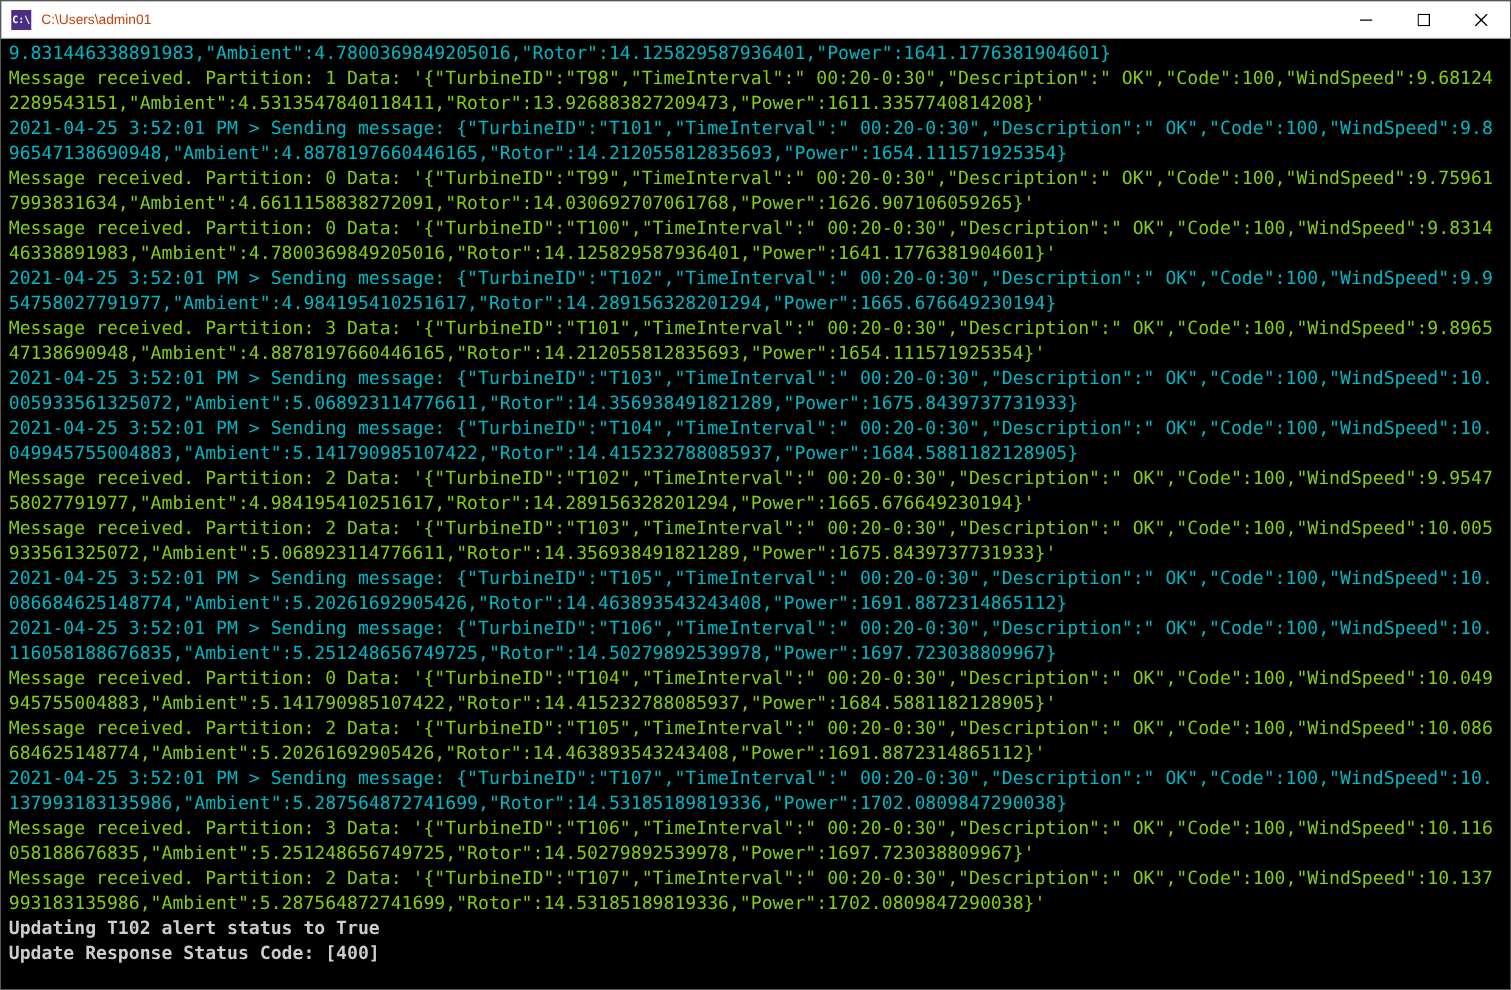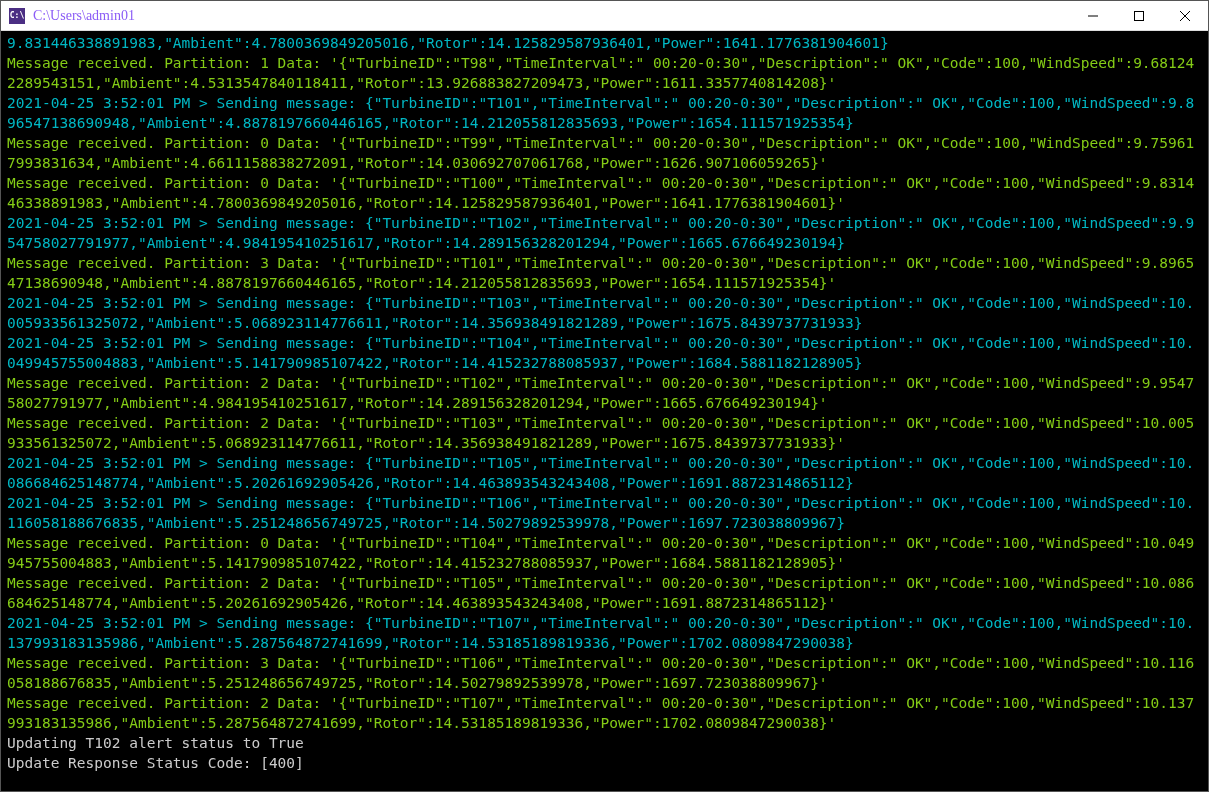--- a/index.html
+++ b/index.html
@@ -31,23 +31,23 @@
       background: #4b2e83;
       color: #fff;
       display: flex;
       align-items: center;
       justify-content: center;
       font-size: 8px;
       font-weight: bold;
       margin-right: 8px;
     }
     .title-text {
-      font-family: Liberation Serif, serif;
-      font-size: 14px;
-      color: #8b5cf6;
+      font-family: Liberation Sans, sans-serif;
+      font-size: 11px;
+      color: #c2410c;
       flex: 1;
     }
     .window-controls {
       display: flex;
       margin-right: -8px;
     }
     .win-btn {
       width: 46px;
       height: 30px;
       display: flex;
@@ -65,21 +65,21 @@
       font-size: 14.5px;
       line-height: 20px;
       white-space: pre-wrap;
       word-break: break-all;
     }
     .line {
       display: block;
     }
     .line.sending { color: #00b7c3; }
     .line.received { color: #84cc16; }
-    .line.info { color: #cccccc; }
+    .line.info { color: #cccccc; font-weight: bold; }
   </style>
 </head>
 <body>
 
 <div class="window">
   <div class="titlebar">
     <div class="app-icon">C:\</div>
     <div class="title-text">C:\Users\admin01</div>
     <div class="window-controls">
       <div class="win-btn">

